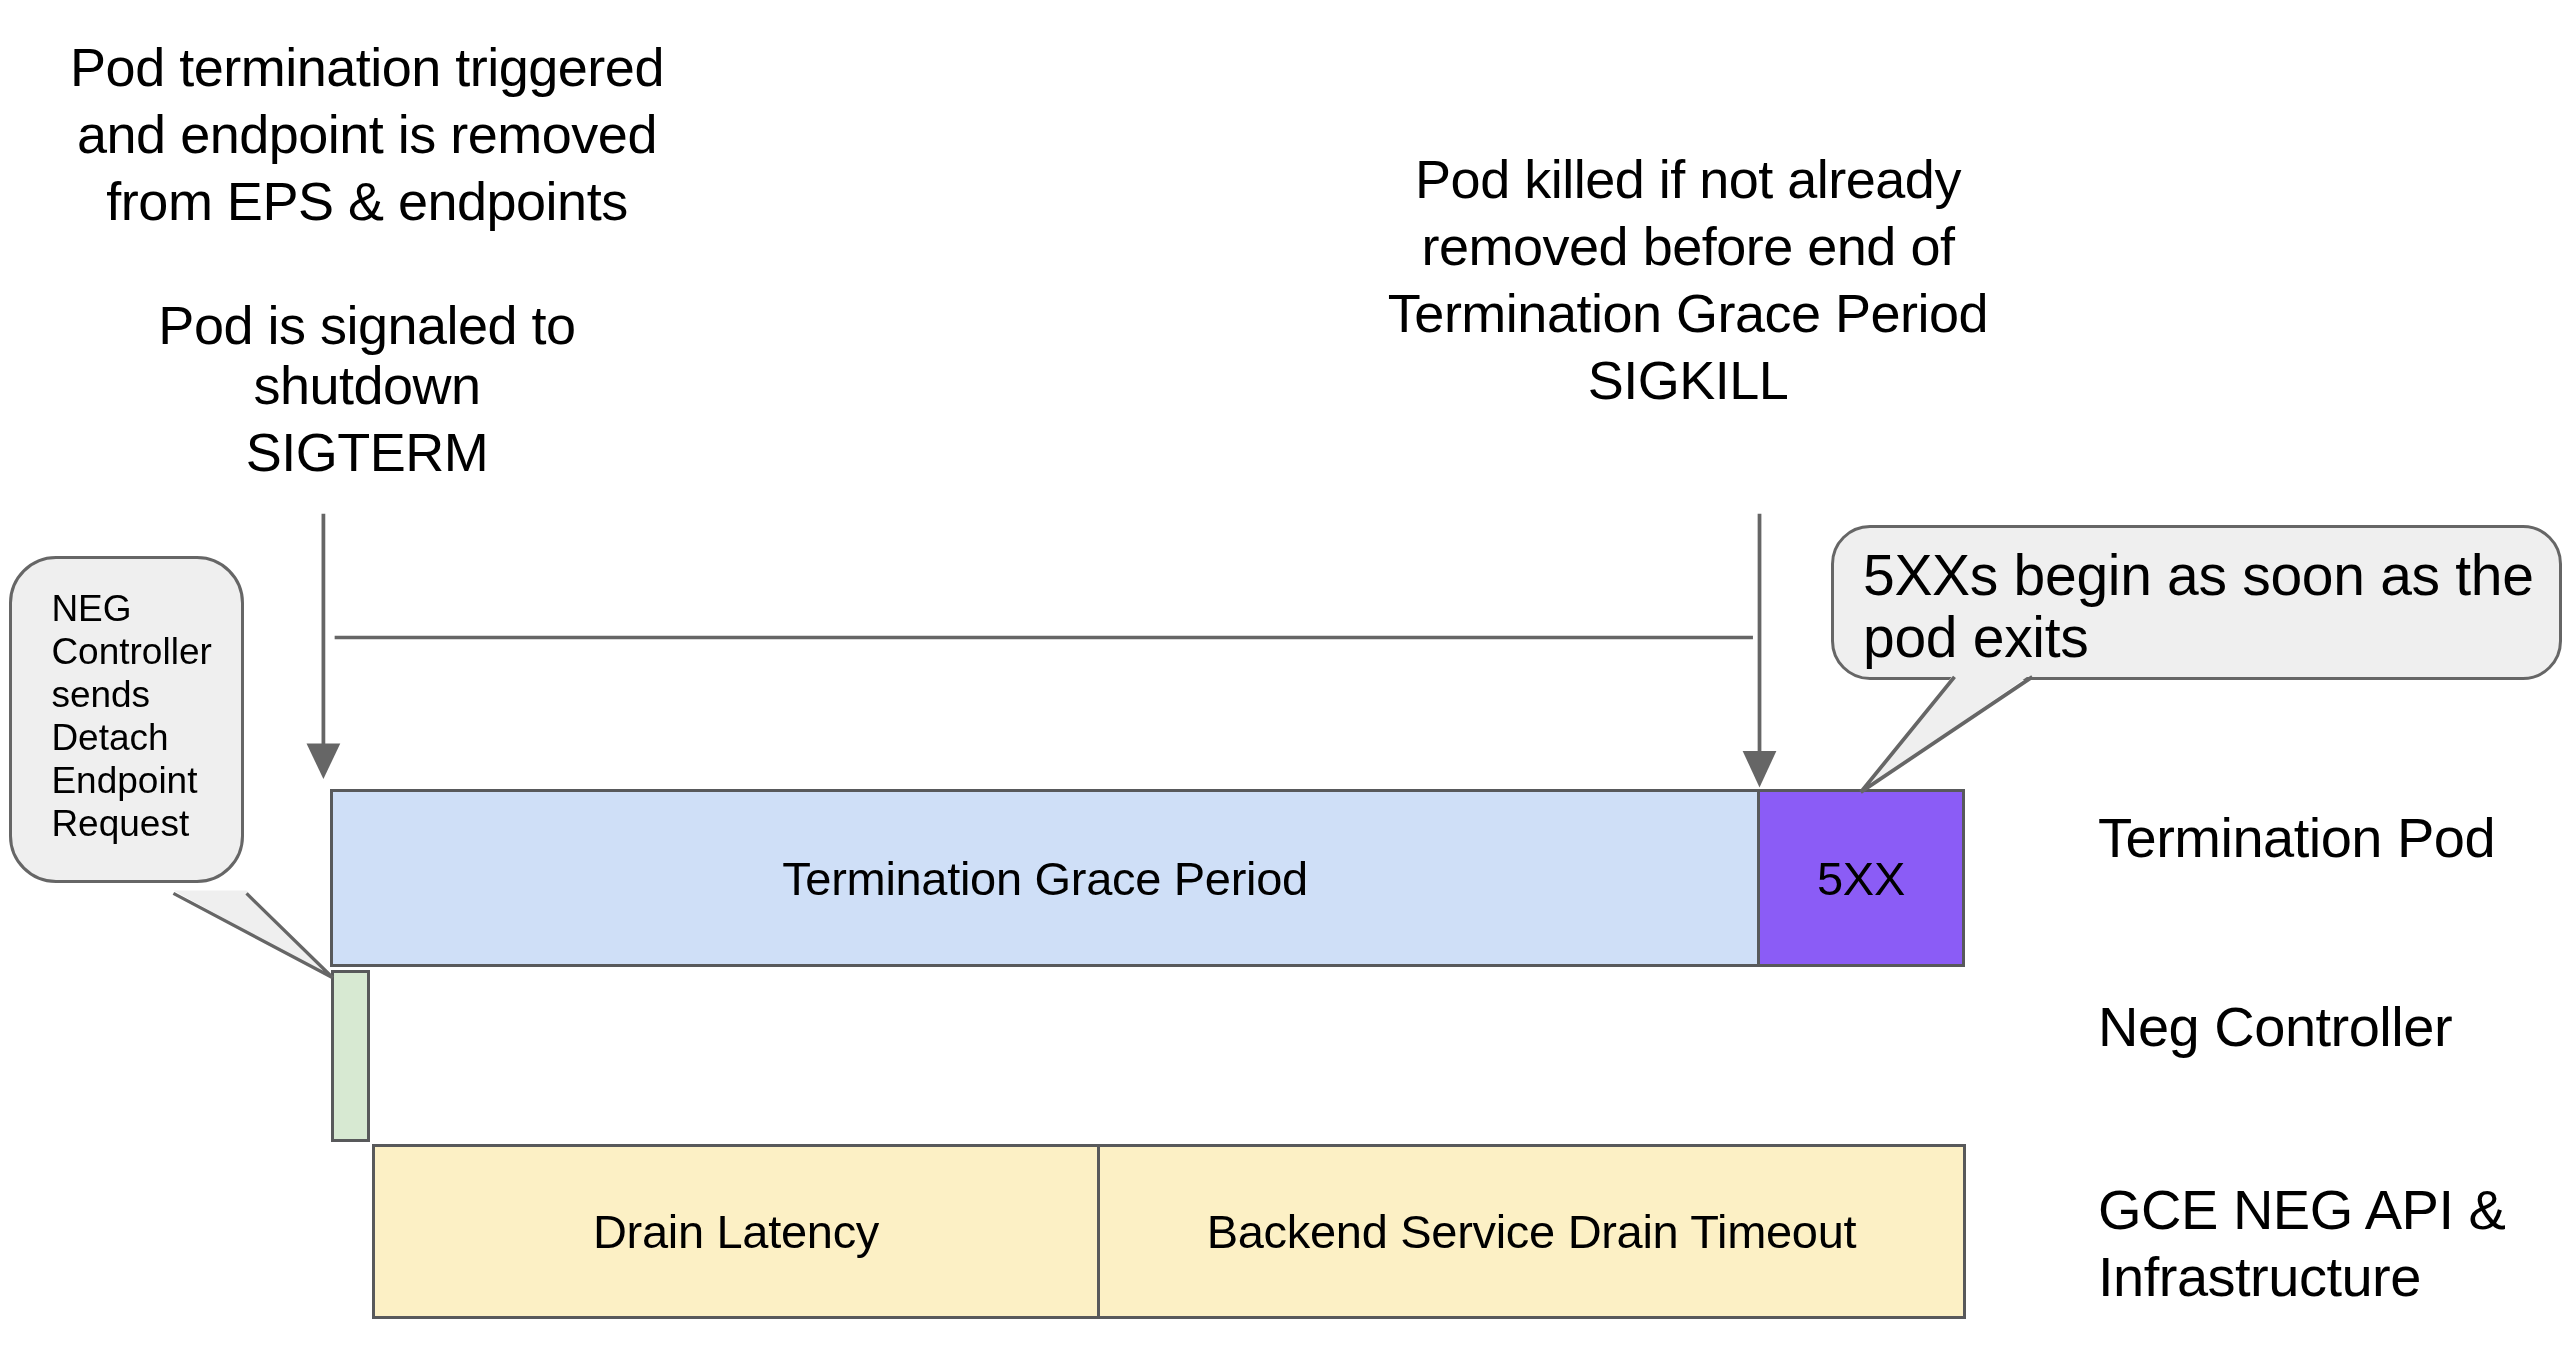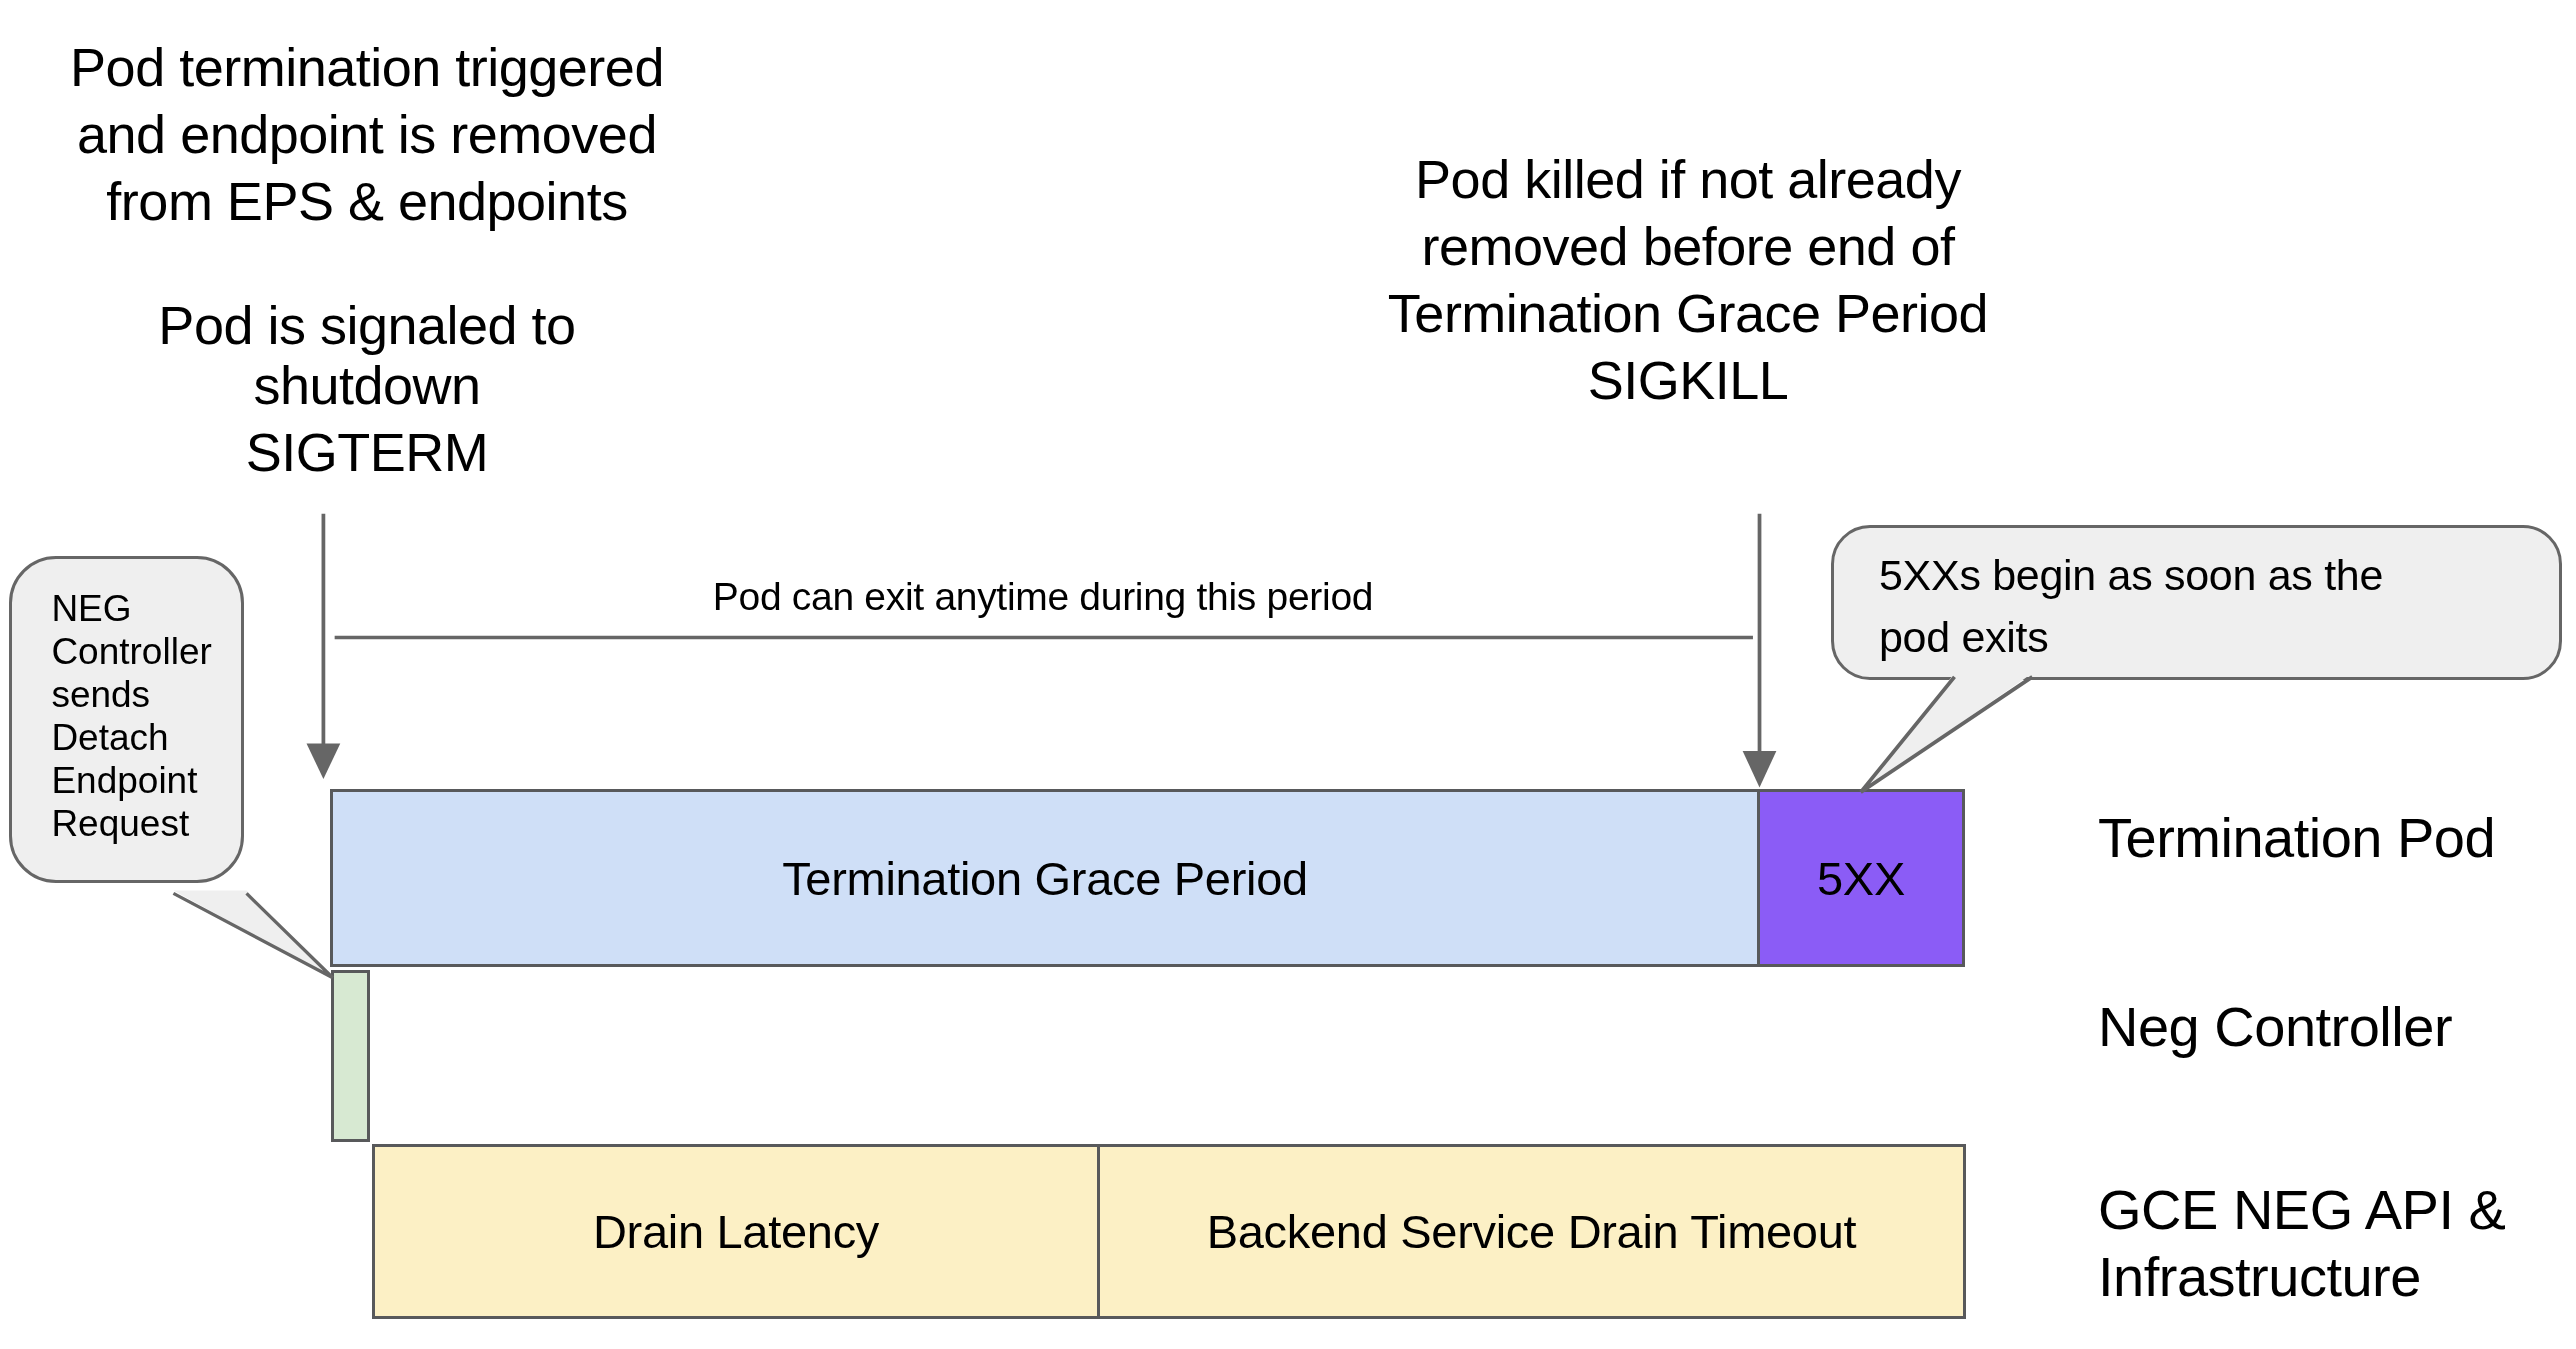--- a/index.html
+++ b/index.html
@@ -12,21 +12,21 @@
   .big-note p{margin:7px;}
   .big-note p+p{margin-top:64px;}
   .exit-label{font-size:39px;line-height:43px;text-align:center;letter-spacing:-0.3px;}
   .bar{box-sizing:border-box;border:3.3px solid #58595b;display:flex;align-items:center;justify-content:center;}
   .bar-label{font-size:47px;letter-spacing:-0.3px;}
   .ycell{box-sizing:border-box;display:flex;align-items:center;justify-content:center;height:100%;}
   .bubble{box-sizing:border-box;background:#efefef;border:3.3px solid #666666;}
   .bubble-left{border-radius:47px;}
   .bubble-left .bubble-text{padding:28px 0 0 39px;font-size:37px;line-height:43px;}
   .bubble-right{border-radius:39px;}
-  .bubble-right .bubble-text{padding:16px 0 0 45px;font-size:43px;line-height:62px;letter-spacing:-0.3px;}
+  .bubble-right .bubble-text{padding:16px 0 0 29px;font-size:57px;line-height:62px;letter-spacing:-0.3px;}
   .row-label{font-size:56px;line-height:56px;letter-spacing:-0.5px;white-space:nowrap;}
   .row-label.two-line{line-height:67px;}
   svg.overlay{position:absolute;left:0;top:0;pointer-events:none;}
 </style>
 </head>
 <body>
 
 <div id="stage">
 
   <div class="abs bar" style="left:330px;top:789px;width:1430px;height:178px;background:#cfdff7;">
@@ -56,21 +56,20 @@
     <p style="margin-top:0;">SIGTERM</p>
   </div>
 
   <div class="abs big-note" style="left:1360px;top:142px;width:656px;">
     <p>Pod killed if not already</p>
     <p style="margin-top:0;">removed before end of</p>
     <p style="margin-top:0;">Termination Grace Period</p>
     <p style="margin-top:0;">SIGKILL</p>
   </div>
 
-  <div class="abs exit-label" style="left:668px;top:575px;width:750px;">Pod can exit anytime during this period</div>
 
   <div class="abs bubble bubble-left" style="left:9.4px;top:556px;width:235px;height:327px;">
     <div class="bubble-text">
       <div>NEG</div>
       <div>Controller</div>
       <div>sends</div>
       <div>Detach</div>
       <div>Endpoint</div>
       <div>Request</div>
     </div>

